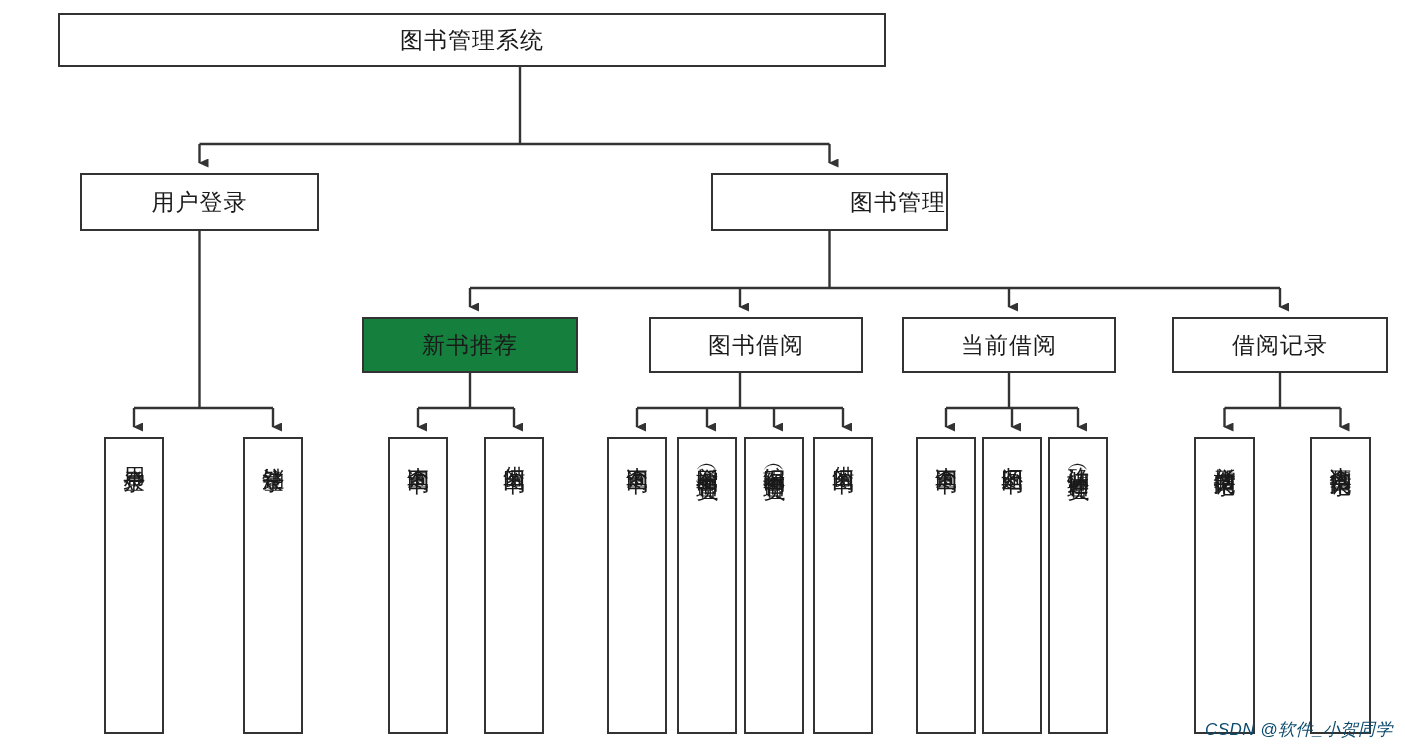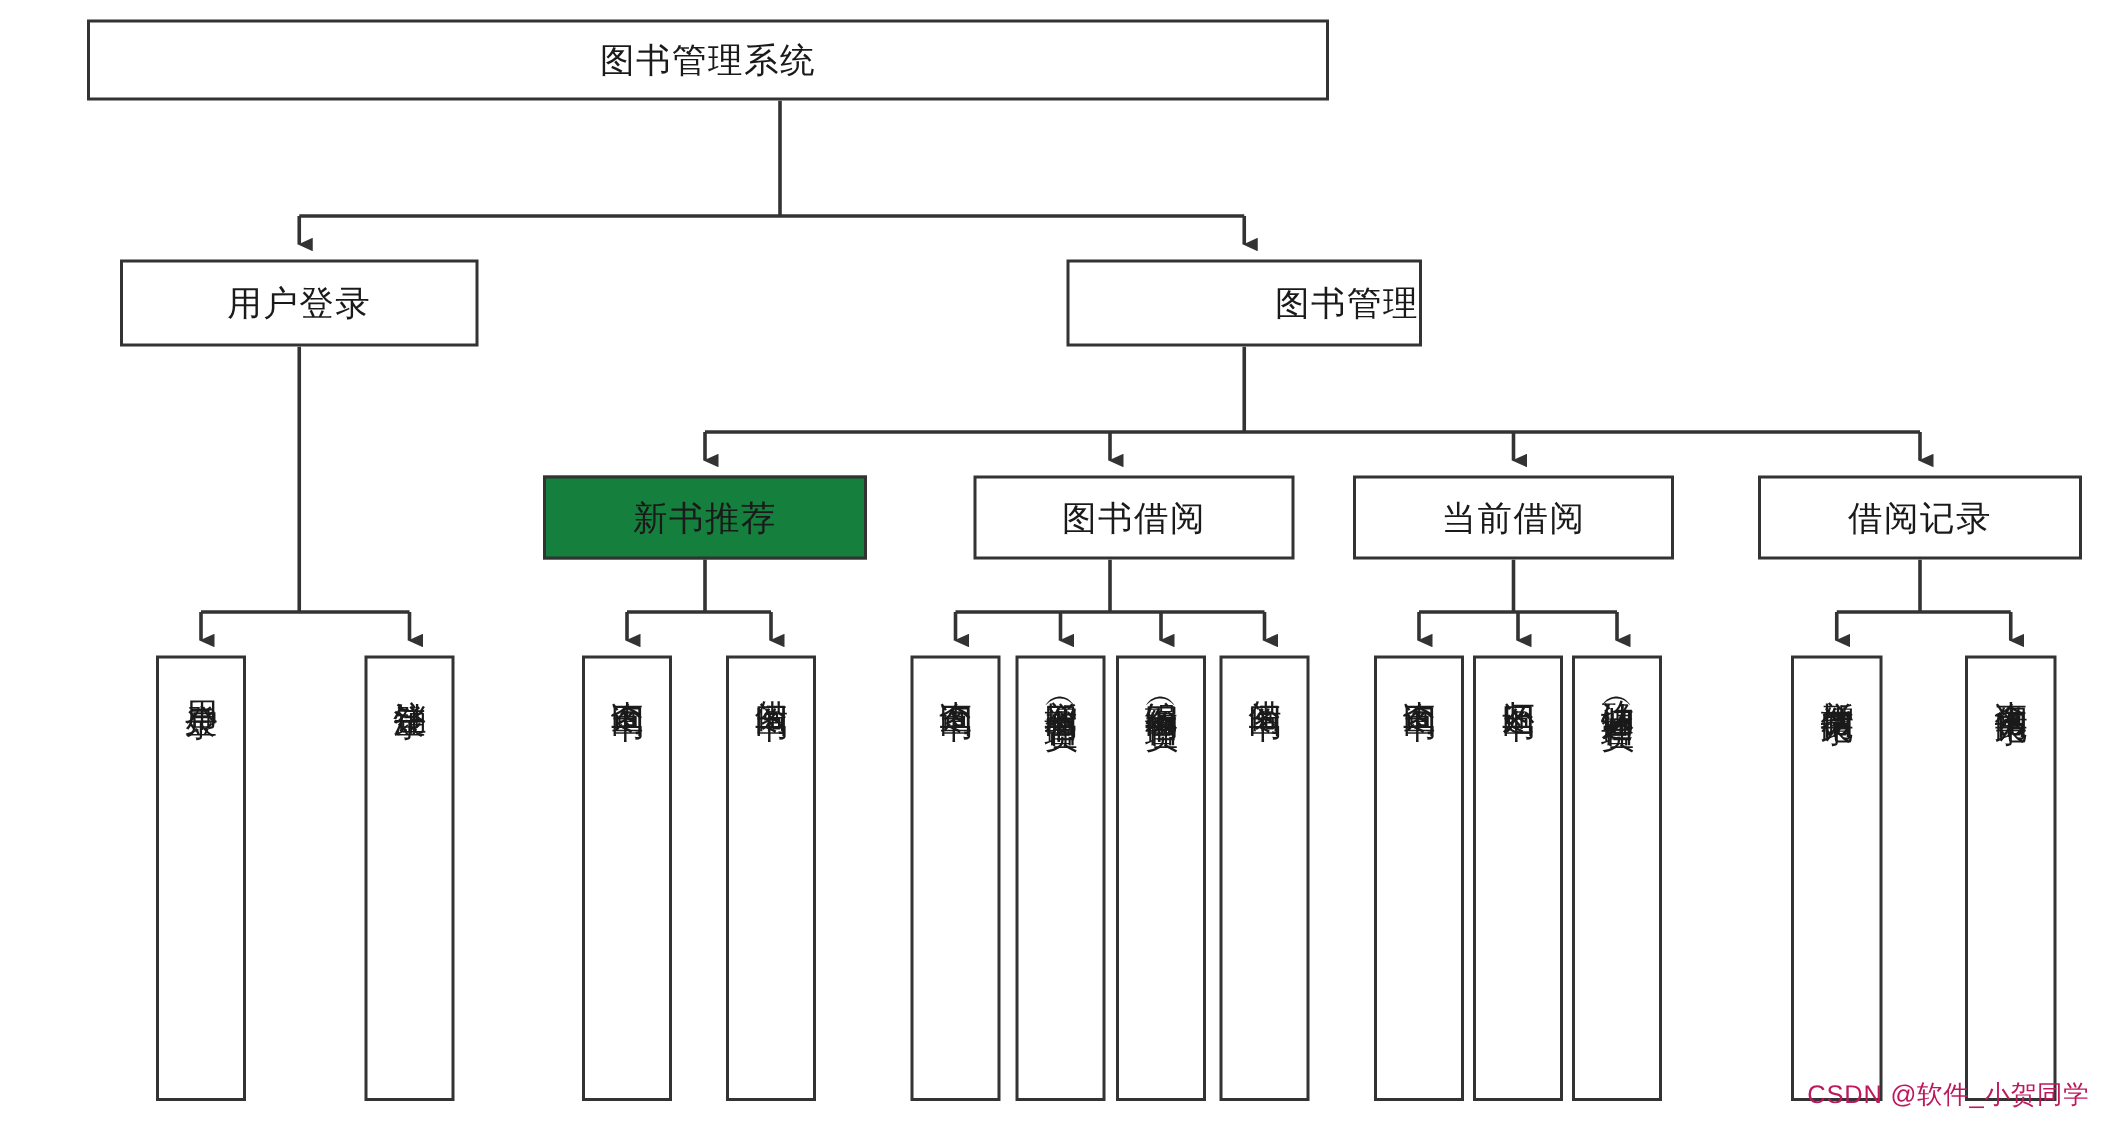--- a/index.html
+++ b/index.html
@@ -62,23 +62,24 @@
     font-size: 22px;
     line-height: 1.12;
     letter-spacing: 2px;
     white-space: nowrap;
   }
   #watermark {
     position: absolute;
     right: 12px;
     bottom: 6px;
     font-size: 17px;
-    color: #be185d;
+    color: #0c4a6e;
     letter-spacing: 0.5px;
     white-space: nowrap;
+    font-style: italic;
   }
 </style>
 </head>
 <body>
 
 <div id="diagram-root">
 
   <svg id="edge-layer" width="1405" height="747" viewBox="0 0 1405 747" xmlns="http://www.w3.org/2000/svg">
     <defs>
       <marker id="arrowhead" markerWidth="9" markerHeight="10" refX="4.5" refY="9" orient="auto" markerUnits="userSpaceOnUse">

